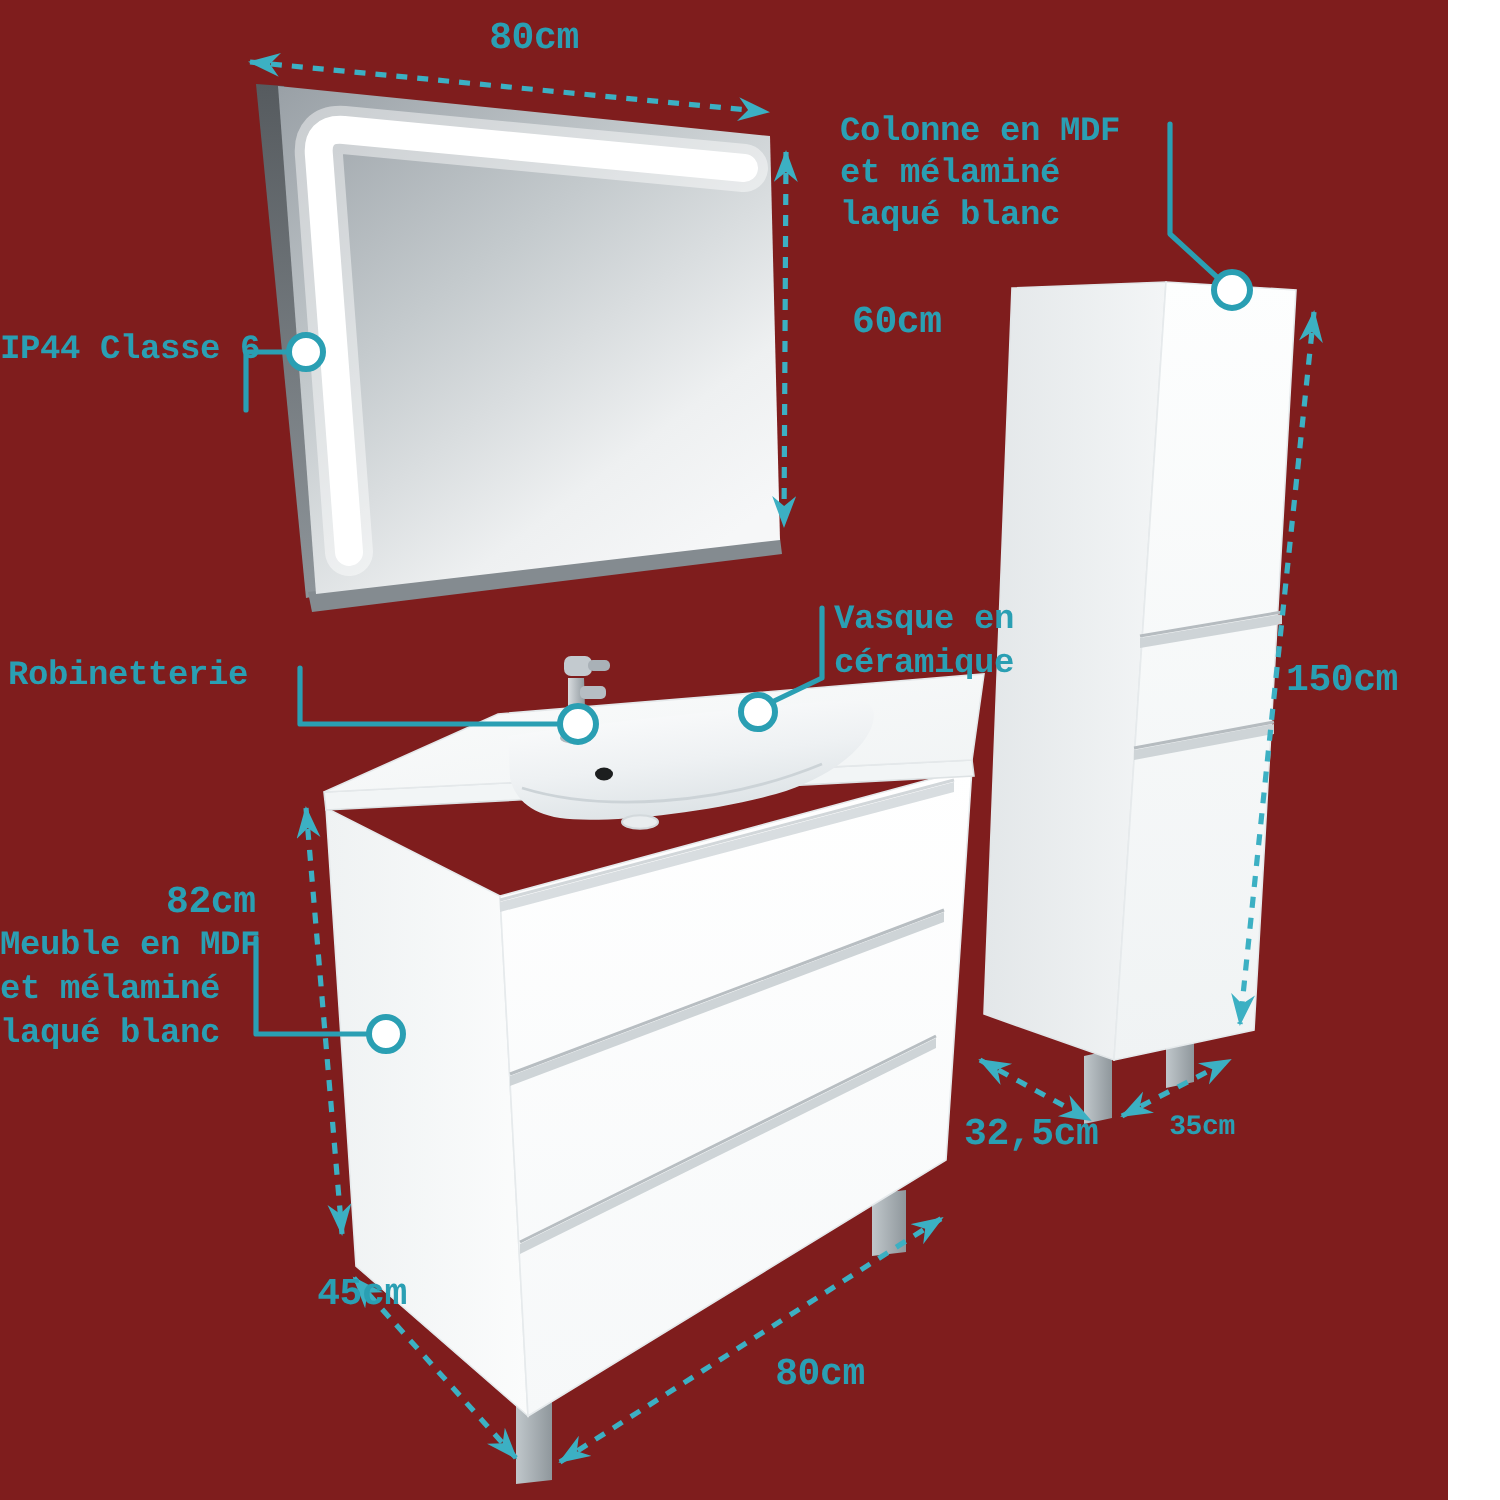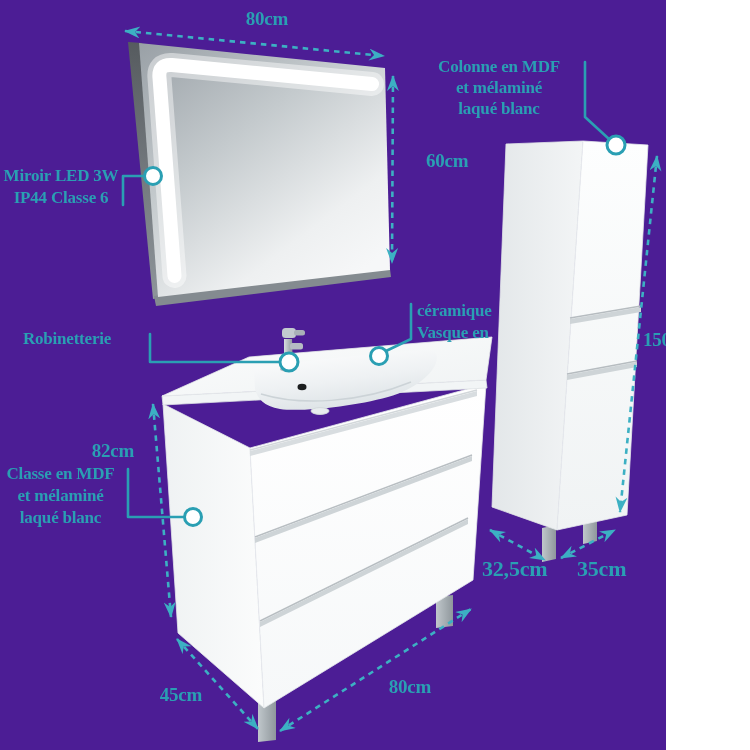--- a/index.html
+++ b/index.html
@@ -1,28 +1,28 @@
 <!DOCTYPE html>
 <html><head>
 <meta charset="utf-8">
 <style>
   html,body{margin:0;padding:0;background:#ffffff;}
   .stage{
-    position:relative;width:666px;height:750px;background:#4c1d95;overflow:hidden;
-    font-family:Liberation Serif, serif;
+    position:relative;width:724px;height:750px;background:#7f1d1d;overflow:hidden;
+    font-family:Liberation Mono, monospace;
   }
   .stage svg{position:absolute;left:0;top:0;}
   .lbl{
     position:absolute;color:#2a9fb3;font-weight:bold;letter-spacing:-0.2px;
     white-space:nowrap;z-index:2;
   }
   .dim{font-size:19px;}
   .note{font-size:17px;line-height:22px;}
   .note.tight{line-height:21px;}
-  .ta-r{text-align:center;}
+  .ta-r{text-align:left;}
   .ta-c{text-align:center;}
 </style>
 </head>
 <body>
 
 <div class="stage">
 
 <svg width="750" height="750" viewBox="0 0 750 750">
   <defs>
     <linearGradient id="glassGrad" x1="0" y1="0" x2="0.75" y2="1">
@@ -148,50 +148,49 @@
     <circle cx="379" cy="356" r="8.5"></circle>
     <circle cx="193" cy="517" r="8.5"></circle>
   </g>
 </svg>
 
   <div class="lbl dim ta-c" style="left:212px;top:8px;width:110px;">80cm</div>
 
   <div class="lbl dim" style="left:426px;top:150px;">60cm</div>
 
   <div class="lbl note ta-r" style="left:0px;top:165px;width:122px;">
-    <div>Miroir LED 3W</div>
     <div>IP44 Classe 6</div>
   </div>
 
   <div class="lbl note tight ta-r" style="left:420px;top:56px;width:158px;">
     <div>Colonne en MDF</div>
     <div>et mélaminé</div>
     <div>laqué blanc</div>
   </div>
 
   <div class="lbl dim" style="left:643px;top:329px;text-align:right;">150cm</div>
 
   <div class="lbl note ta-r" style="left:4px;top:328px;width:126px;">
     <div>Robinetterie</div>
   </div>
 
   <div class="lbl note" style="left:417px;top:300px;width:120px;">
+    <div>Vasque en</div>
     <div>céramique</div>
-    <div>Vasque en</div>
   </div>
 
   <div class="lbl dim ta-r" style="left:83px;top:440px;width:60px;">82cm</div>
 
   <div class="lbl note ta-r" style="left:0px;top:463px;width:121px;">
-    <div>Classe en MDF</div>
+    <div>Meuble en MDF</div>
     <div>et mélaminé</div>
     <div>laqué blanc</div>
   </div>
 
-  <div class="lbl dim ta-c" style="left:155px;top:684px;width:52px;">45cm</div>
+  <div class="lbl dim ta-c" style="left:155px;top:636px;width:52px;">45cm</div>
 
   <div class="lbl dim ta-c" style="left:382px;top:676px;width:56px;">80cm</div>
 
-  <div class="lbl ta-c" style="left:482px;top:556px;width:58px;font-size:22px;">32,5cm</div>
+  <div class="lbl ta-c" style="left:482px;top:556px;width:58px;font-size:19px;">32,5cm</div>
 
-  <div class="lbl ta-c" style="left:577px;top:556px;width:48px;font-size:22px;">35cm</div>
+  <div class="lbl ta-c" style="left:577px;top:556px;width:48px;font-size:14px;">35cm</div>
 
 </div>
 
 </body></html>

